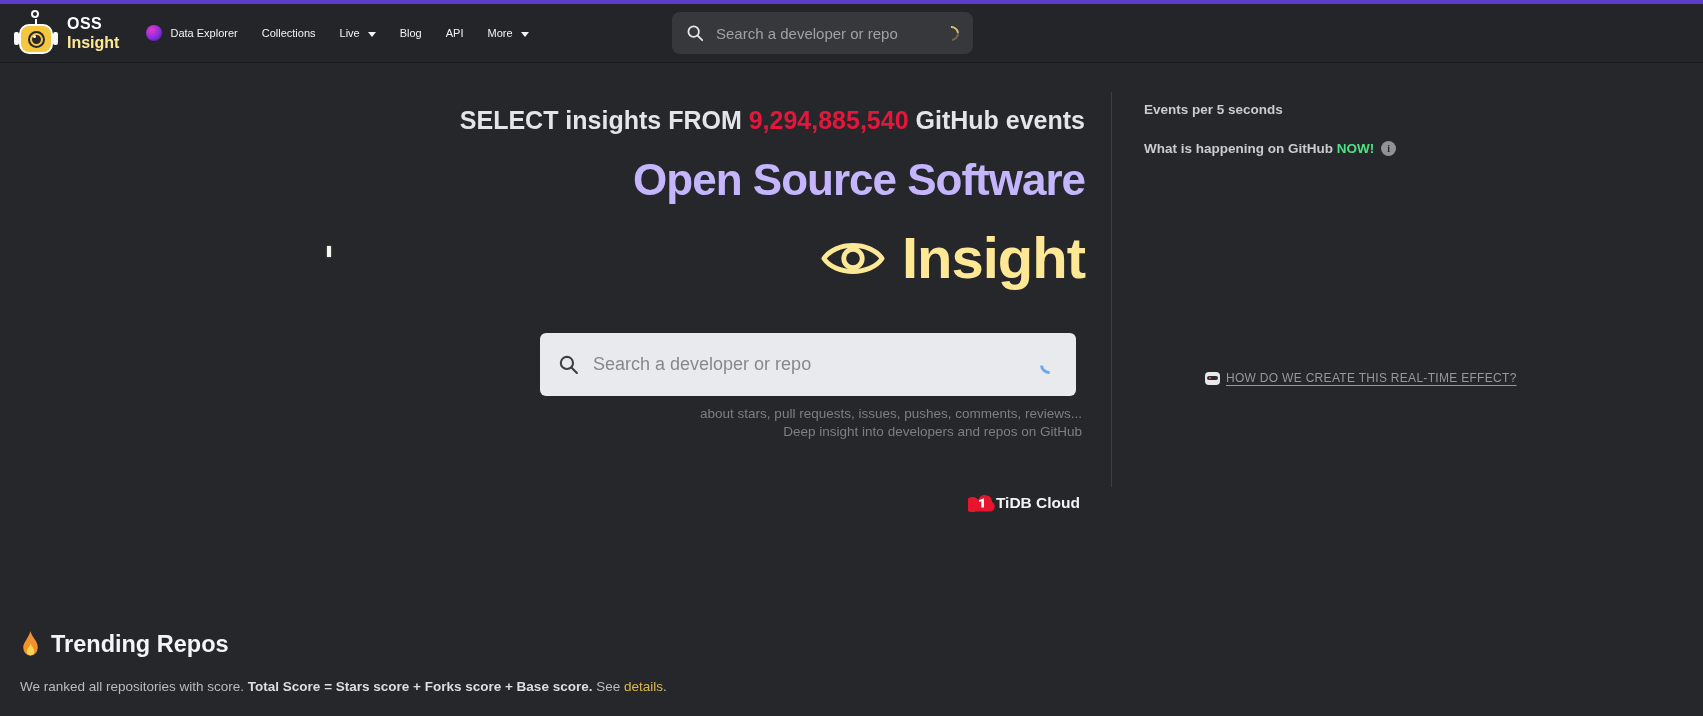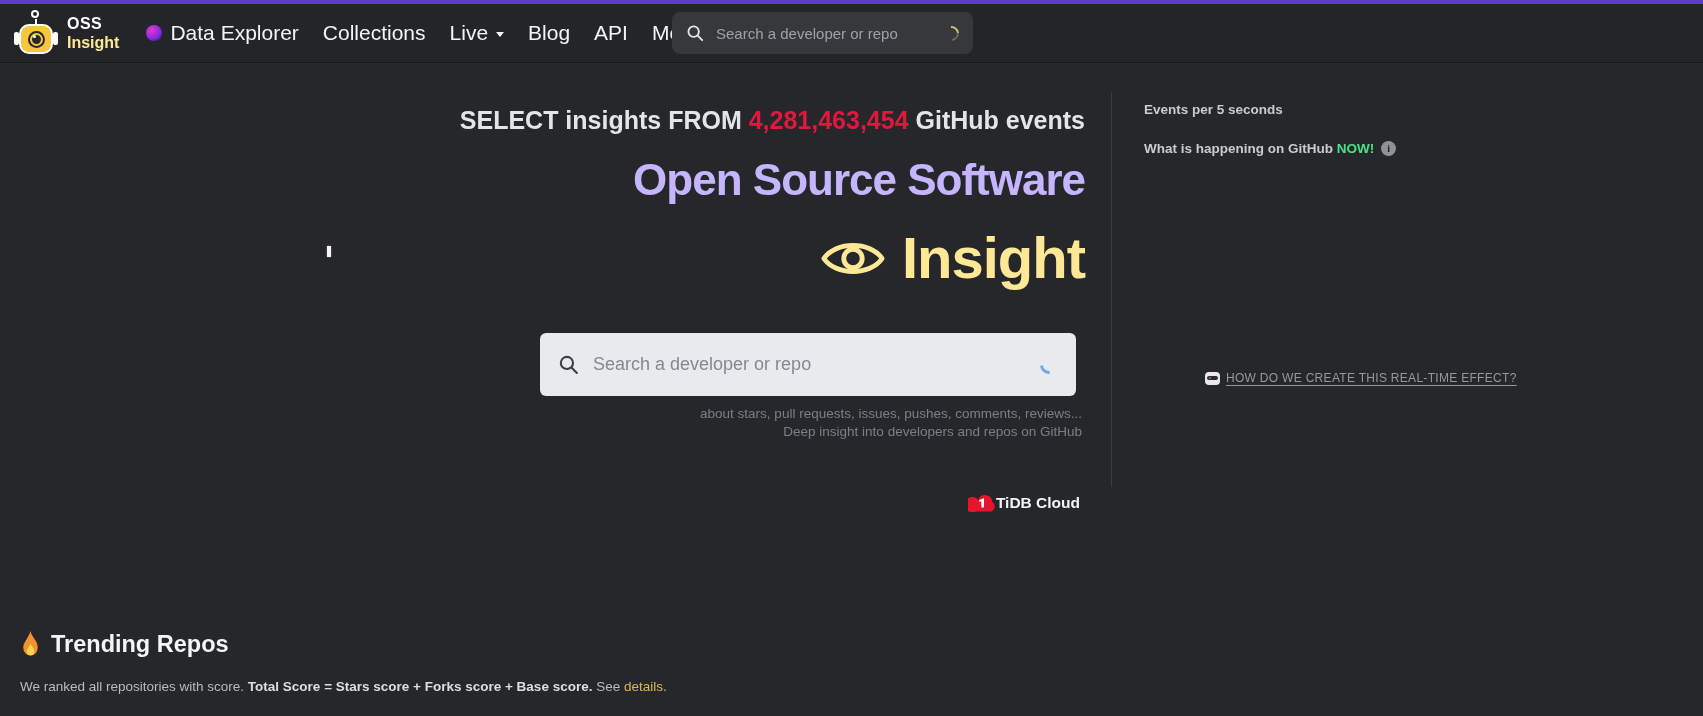--- a/index.html
+++ b/index.html
@@ -23,21 +23,21 @@
              border:2px solid #fff; border-radius:10px; display:flex; align-items:center; justify-content:center; }
   .lr-eye { position:relative; width:17px; height:17px; background:#26272a; border-radius:50%; }
   .lr-eye::before { content:""; position:absolute; left:2px; top:2px; width:9px; height:9px;
                     border:2px solid #f6c63d; border-radius:50%; background:#26272a; }
   .lr-eye::after { content:""; position:absolute; left:5px; top:4px; width:3px; height:3px; background:#fff; border-radius:50%; }
   .logo-text { display:flex; flex-direction:column; line-height:19px; font-weight:bold; font-size:16px; }
   .logo-text .l1 { color:#ffffff; letter-spacing:.5px; }
   .logo-text .l2 { color:#ffe895; }
 
   .nav-items { display:flex; align-items:center; gap:24px; margin-left:27px; }
-  .nav-item { display:flex; align-items:center; gap:8px; color:#f3f4f6; font-size:21px; font-weight:500;
+  .nav-item { display:flex; align-items:center; gap:8px; color:#f3f4f6; font-size:11px; font-weight:500;
               cursor:pointer; text-decoration:none; white-space:nowrap; }
   .de-icon { width:16px; height:16px; border-radius:50%;
              background:radial-gradient(circle at 35% 30%, #e637c8 0%, #8a2be2 55%, #341a6e 100%); }
   .caret { width:0; height:0; border-left:4.5px solid transparent; border-right:4.5px solid transparent;
            border-top:5px solid #f3f4f6; margin-top:2px; }
 
   .nav-search { position:absolute; left:672px; top:8px; width:301px; height:42px; background:#37383c;
                 border-radius:8px; display:flex; align-items:center; padding:0 14px; }
   .nav-search svg { flex:0 0 auto; }
   .nav-search input { flex:1; margin-left:12px; background:transparent; border:none; outline:none;
@@ -146,21 +146,21 @@
     <div class="nav-search">
       <svg width="18" height="18" viewBox="0 0 20 20">
         <circle cx="8.5" cy="8.5" r="5.8" fill="none" stroke="#e6e7e9" stroke-width="2"></circle>
         <line x1="13" y1="13" x2="18" y2="18" stroke="#e6e7e9" stroke-width="2" stroke-linecap="round"></line>
       </svg>
       <input type="text" placeholder="Search a developer or repo" style="">
       <span class="spinner yellow"></span>
     </div>
   </header>
 
-  <h2 class="hero-sub"><span>SELECT insights FROM </span><span class="num">4,281,463,454</span><span> GitHub events</span></h2>
+  <h2 class="hero-sub"><span>SELECT insights FROM </span><span class="num">9,294,885,540</span><span> GitHub events</span></h2>
 
   <h1 class="hero-title1">Open Source Software</h1>
 
   <div class="hero-title2">
     <svg width="64" height="45" viewBox="0 0 66 46">
       <path d="M3 23 C15 5 51 5 63 23 C51 41 15 41 3 23 Z" stroke="#ffe895" stroke-width="5" fill="none" stroke-linejoin="round"></path>
       <circle cx="33" cy="23" r="9.5" stroke="#ffe895" stroke-width="5" fill="none"></circle>
     </svg>
     <span>Insight</span>
   </div>

